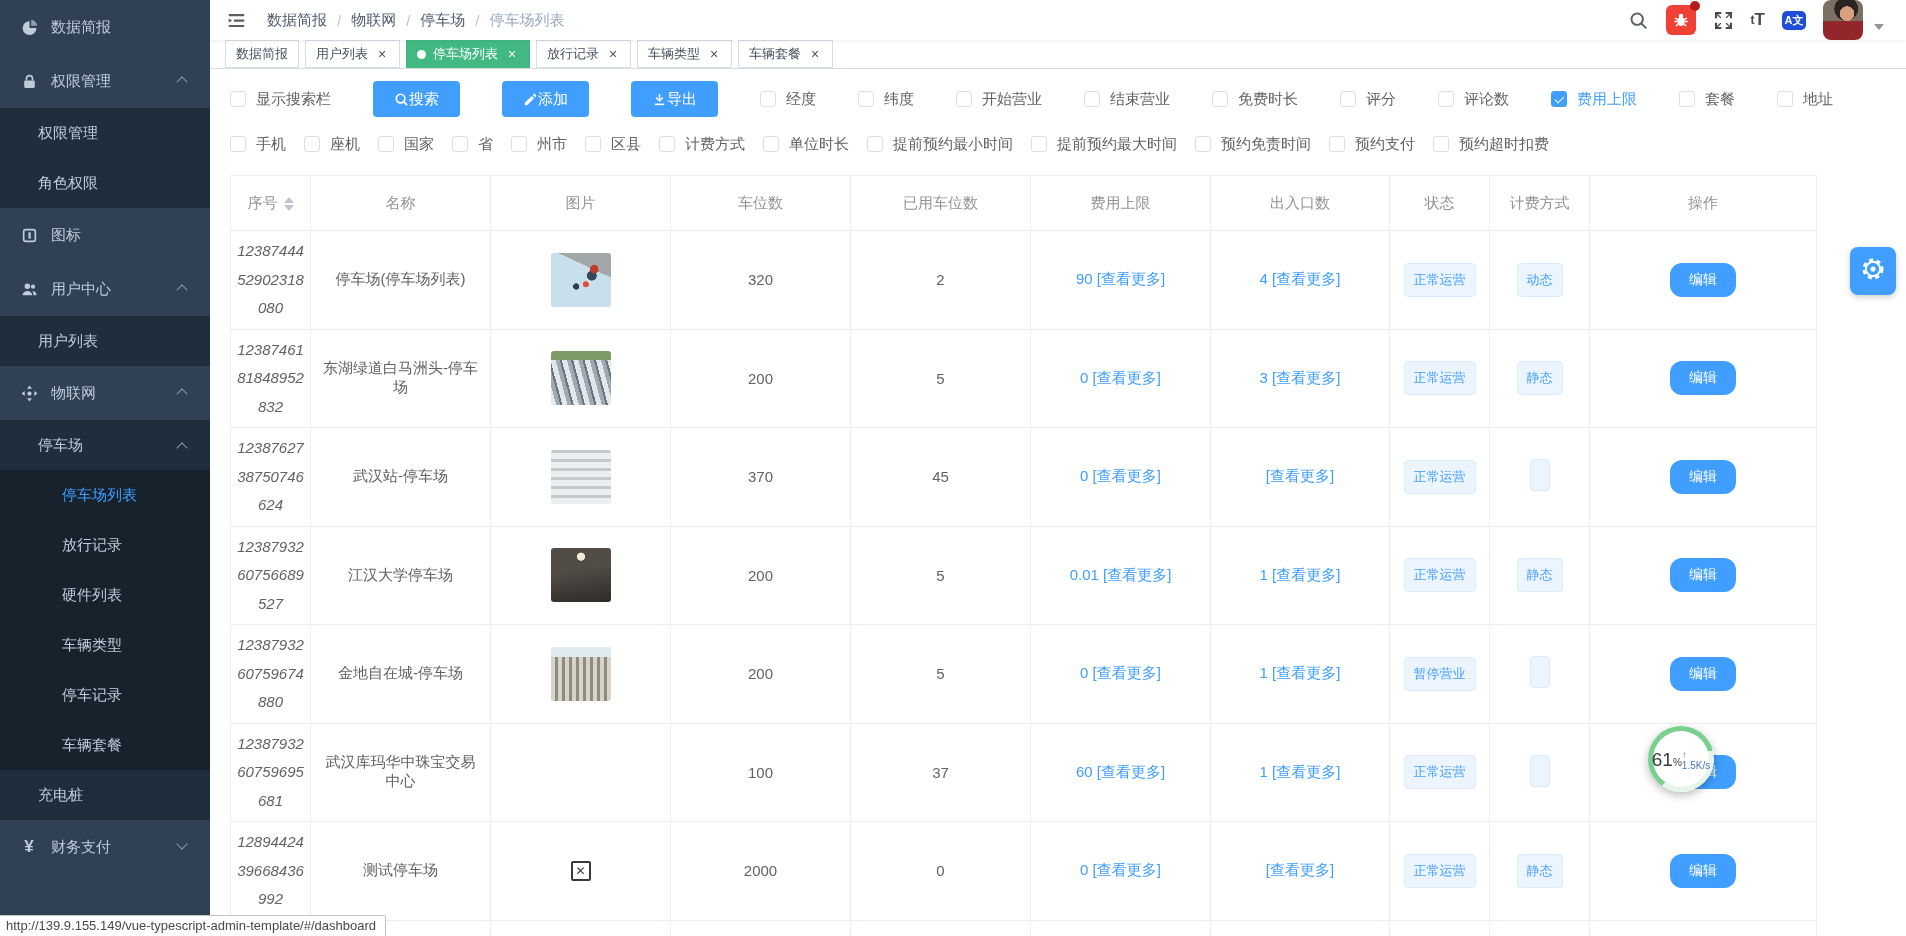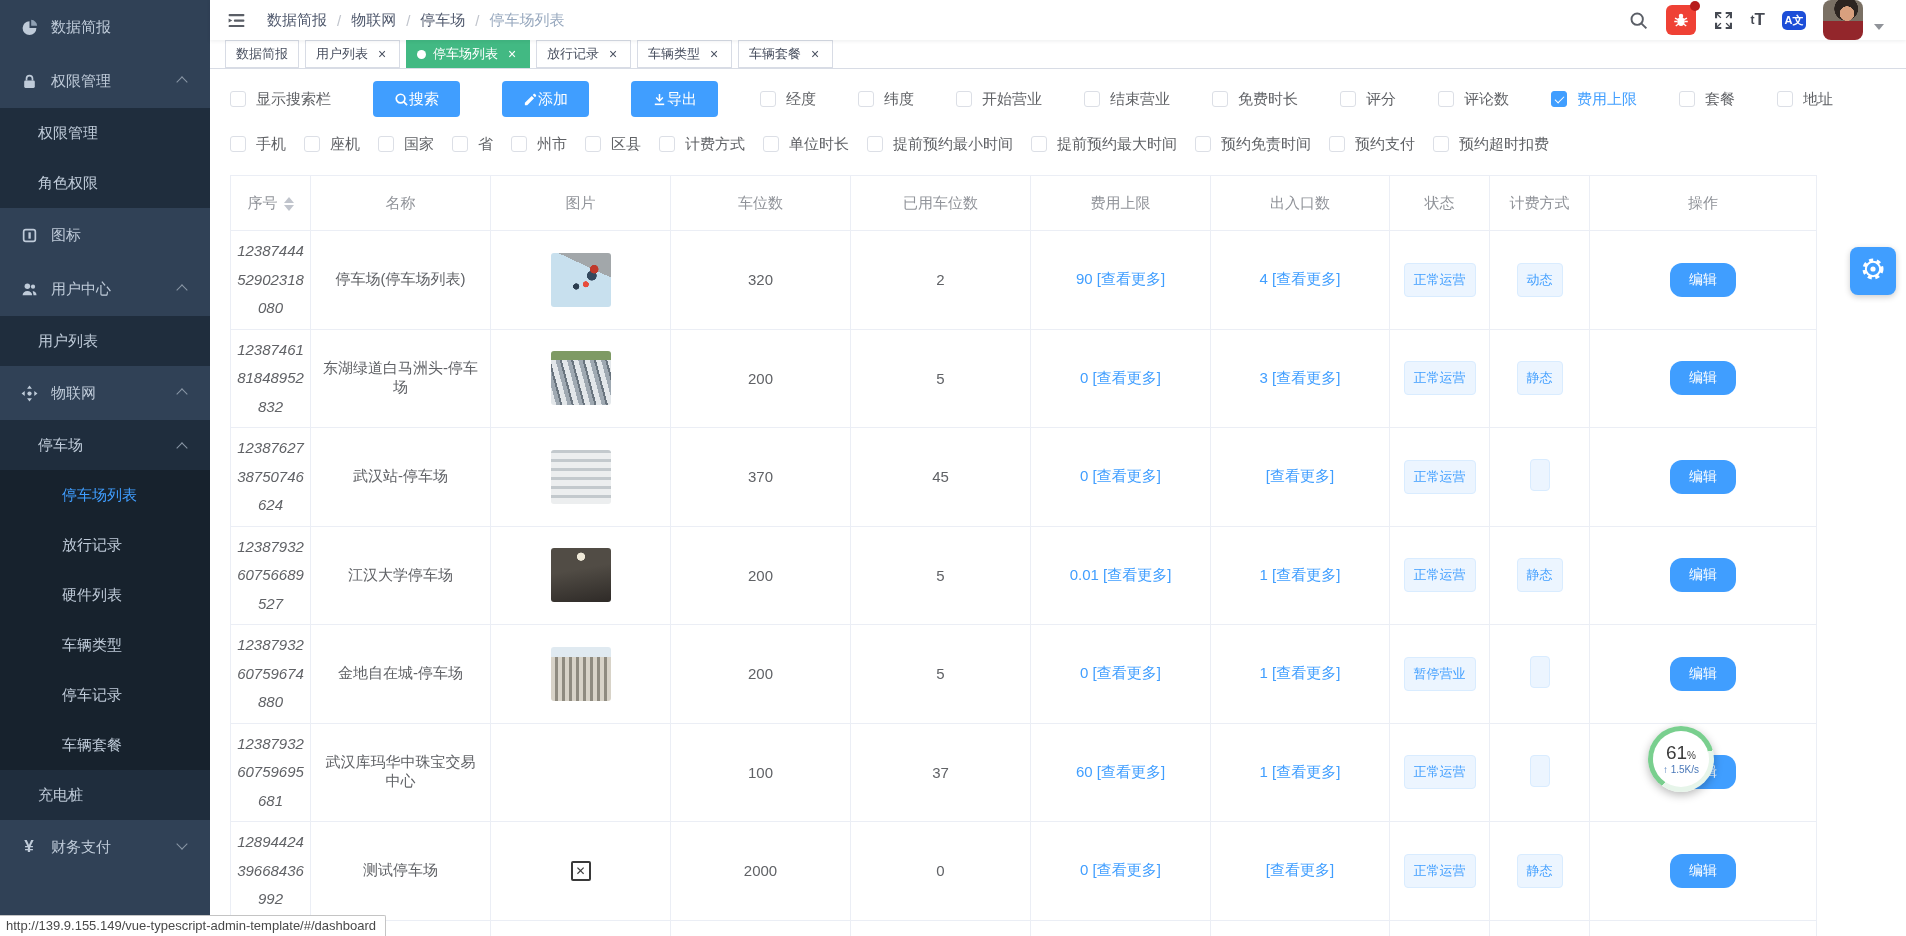--- a/index.html
+++ b/index.html
@@ -95,21 +95,21 @@
       radial-gradient(circle at 50% 16%, #efe9d8 0 7%, transparent 8%),
       linear-gradient(170deg,#514c45 0 40%, #2e2a27 100%); }
   .photo-building { background:
       linear-gradient(180deg,#e0eaf1 0 18%, transparent 18%),
       repeating-linear-gradient(90deg,#d8d3c8 0 4px,#8f8b80 4px 7px); }
   .broken-img { display:inline-flex; width:20px; height:20px; border:2px solid #3a3a3a; align-items:center; justify-content:center; font-size:12px; color:#3a3a3a; font-weight:bold; border-radius:2px; background:#fff; }
 
   
   .gear-btn { position:absolute; right:10px; top:247px; width:46px; height:48px; background:#409eff; border-radius:8px; display:flex; align-items:center; justify-content:center; z-index:9; cursor:pointer; box-shadow:0 2px 6px rgba(0,0,0,.2); }
   .net-widget { position:absolute; left:1648px; top:726px; width:66px; height:66px; border-radius:50%; background:conic-gradient(from 215deg,#79cf8e 0 61%, #e7f5ea 61% 100%); box-shadow:0 3px 10px rgba(0,0,0,.28); z-index:10; }
-  .net-inner { position:absolute; inset:5px; background:#fff; border-radius:50%; display:flex; flex-direction:column; align-items:center; justify-content:center; }
+  .net-inner { position:absolute; inset:5px; background:#fff; border-radius:50%; display:flex; flex-direction:row; align-items:center; justify-content:center; }
   .net-pct { font-size:19px; color:#3c3c3c; line-height:1; }
   .net-pct small { font-size:10px; }
   .net-speed { font-size:10px; color:#4a78b8; margin-top:2px; }
   .status-url { position:absolute; left:0; bottom:0; background:#fff; border:1px solid #c4c4c4; border-left:none; border-bottom:none; border-top-right-radius:2px; padding:2px 9px 3px 6px; font-size:13px; color:#494949; z-index:30; white-space:nowrap; }
 </style>
 </head>
 <body>
 
 <div class="app">
   <aside class="sidebar" id="sidebar">

